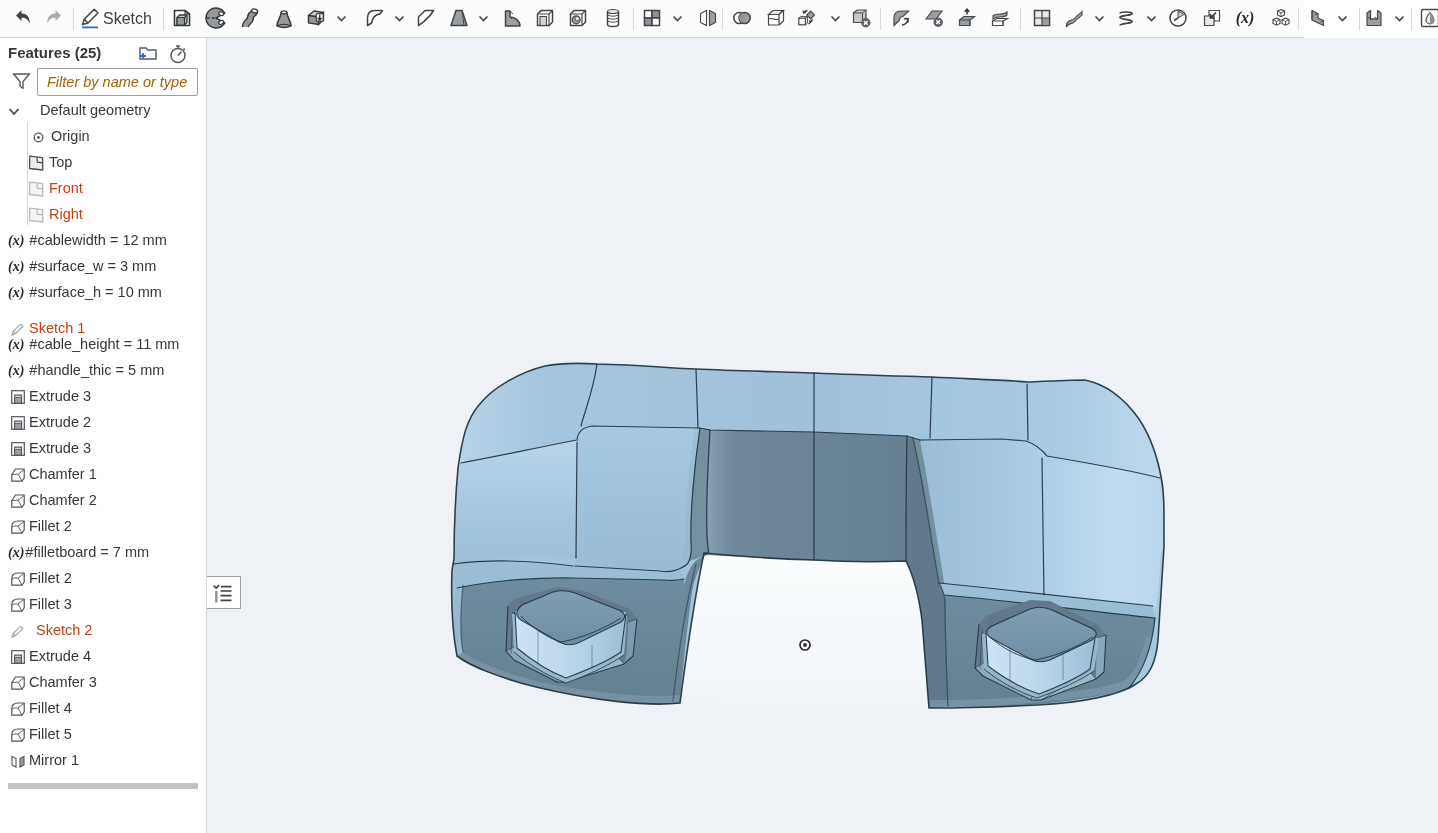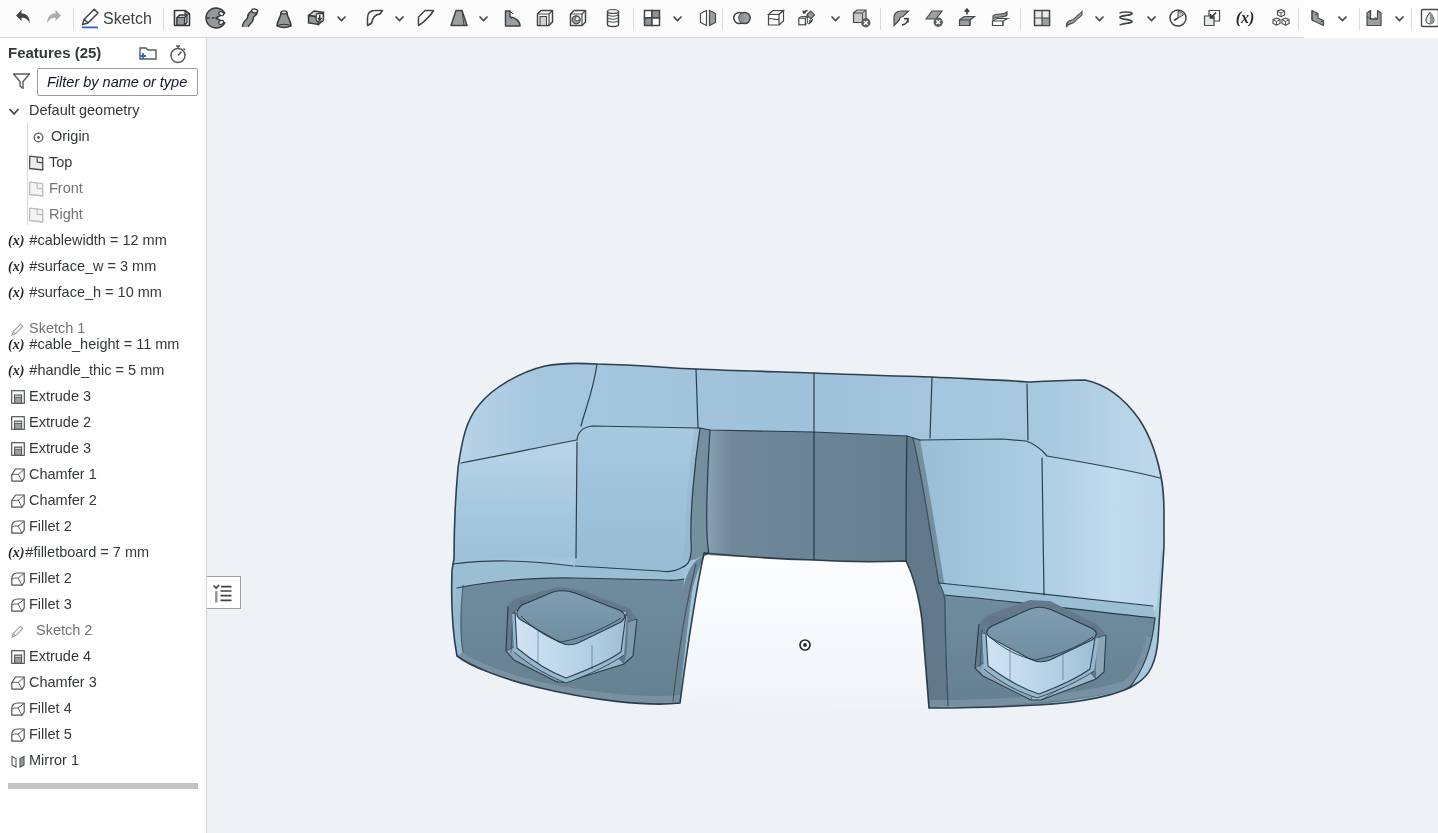--- a/index.html
+++ b/index.html
@@ -4,24 +4,24 @@
 body{width:1438px;height:833px;overflow:hidden;font-family:"Liberation Sans",sans-serif;background:#fff;position:relative}
 #toolbar{position:absolute;left:0;top:0;width:1304px;height:37px;background:#fcfcfc;border-bottom:1px solid #d6d6d6}
 .ti{position:absolute;top:6px}
 .sep{position:absolute;top:8px;width:1px;height:22px;background:#dadada}
 .chev{position:absolute;top:15px}
 #sketchtxt{position:absolute;left:103px;top:0;height:37px;line-height:37px;font-size:16px;color:#3b4044}
 #panel{position:absolute;left:0;top:38px;width:206px;height:795px;background:#fff;border-right:1px solid #d4d4d4}
 #ptitle{position:absolute;left:8px;top:6px;font-size:15px;font-weight:bold;color:#33383c}
 .hico{position:absolute;top:6px}
 #filtbox{position:absolute;left:37px;top:30px;width:161px;height:28px;border:1px solid #9d9d9d;border-radius:2px;box-sizing:border-box;background:#fff}
-#filttxt{position:absolute;left:47px;top:30px;height:28px;line-height:28px;font-style:italic;font-size:14.5px;color:#0f172a}
+#filttxt{position:absolute;left:47px;top:30px;height:28px;line-height:28px;font-style:italic;font-size:14.5px;color:#a16207}
 .row{position:absolute;left:0;width:206px;height:26px;line-height:26px;font-size:14.5px;color:#33383c;white-space:nowrap}
 .row svg{vertical-align:middle}
-.gray{color:#737373}
+.gray{color:#c2410c}
 .vx{display:inline-block;margin-left:8px;font-family:"Liberation Serif",serif;font-style:italic;font-weight:bold;font-size:14px;color:#24282b;vertical-align:middle}
 #treeline{position:absolute;left:27px;top:84px;width:1px;height:103px;background:#d8d8d8}
 #hscroll{position:absolute;left:8px;top:745px;width:190px;height:6px;background:#c3c3c3}
 #canvas{position:absolute;left:207px;top:38px}
 #flyout{position:absolute;left:207px;top:576px;width:34px;height:33px;background:#fff;border:1px solid #9e9e9e;border-left:none;box-sizing:border-box}
 </style></head>
 <body>
 <div id="toolbar">
 <svg class="ti" style="left:10px" width="24" height="24" viewBox="0 0 24 24">
       <path d="M6,9.5 L11.5,4 L11.5,7.6 C16.5,7.2 19.8,11 19.8,17.5 C17.6,12.8 14.8,11.6 11.5,11.9 L11.5,15 Z" fill="#3d4347"></path>
@@ -244,21 +244,21 @@
       <path d="M10,11.5 L13.5,7.5 M8,2 H12 M10,2 V4.5 M15.5,4.5 L17,6" stroke="#565b5f" stroke-width="1.5"></path>
     </svg>
 <svg style="position:absolute;left:12px;top:34px" width="19" height="19" viewBox="0 0 19 19">
       <path d="M1.5,2 H17.5 L11,9.5 V16.5 L8,14 V9.5 Z" fill="none" stroke="#565b5f" stroke-width="1.4" stroke-linejoin="round"></path>
     </svg>
 <div id="filtbox"></div>
     <div id="filttxt">Filter by name or type</div>
 <div id="treeline"></div>
 <div class="row" style="top:59px"><svg style="margin-left:8px" width="12" height="9" viewBox="0 0 12 9">
         <polyline points="1.5,2 6,7 10.5,2" fill="none" stroke="#44484c" stroke-width="1.8"></polyline>
-      </svg><span style="margin-left:9px">Default geometry</span></div>
+      </svg><span style="margin-left:20px">Default geometry</span></div>
 <div class="row" style="top:111px"><svg style="margin-left:29px" width="15" height="16" viewBox="0 0 15 16">
         <path d="M0.8,1.2 L13.6,2.6 L13.8,15 L0.5,13.5 Z" fill="#ececec" stroke="#4a4f53" stroke-width="1.3" stroke-linejoin="round"></path>
         <path d="M8,2 L8.3,7.2 L13.7,7.8" fill="none" stroke="#4a4f53" stroke-width="1.2"></path>
       </svg><span style="margin-left:5px">Top</span></div>
 <div class="row" style="top:85px"><svg style="margin-left:32px" width="13" height="13" viewBox="0 0 13 13">
         <circle cx="6.5" cy="6.5" r="4.3" fill="none" stroke="#565b5f" stroke-width="1.3"></circle>
         <circle cx="6.5" cy="6.5" r="1.4" fill="#565b5f"></circle>
       </svg><span style="margin-left:6px">Origin</span></div>
 <div class="row gray" style="top:137px"><svg style="margin-left:29px" width="15" height="16" viewBox="0 0 15 16">
         <path d="M0.8,1.2 L13.6,2.6 L13.8,15 L0.5,13.5 Z" fill="#f4f4f4" stroke="#b8bbbd" stroke-width="1.3" stroke-linejoin="round"></path>

